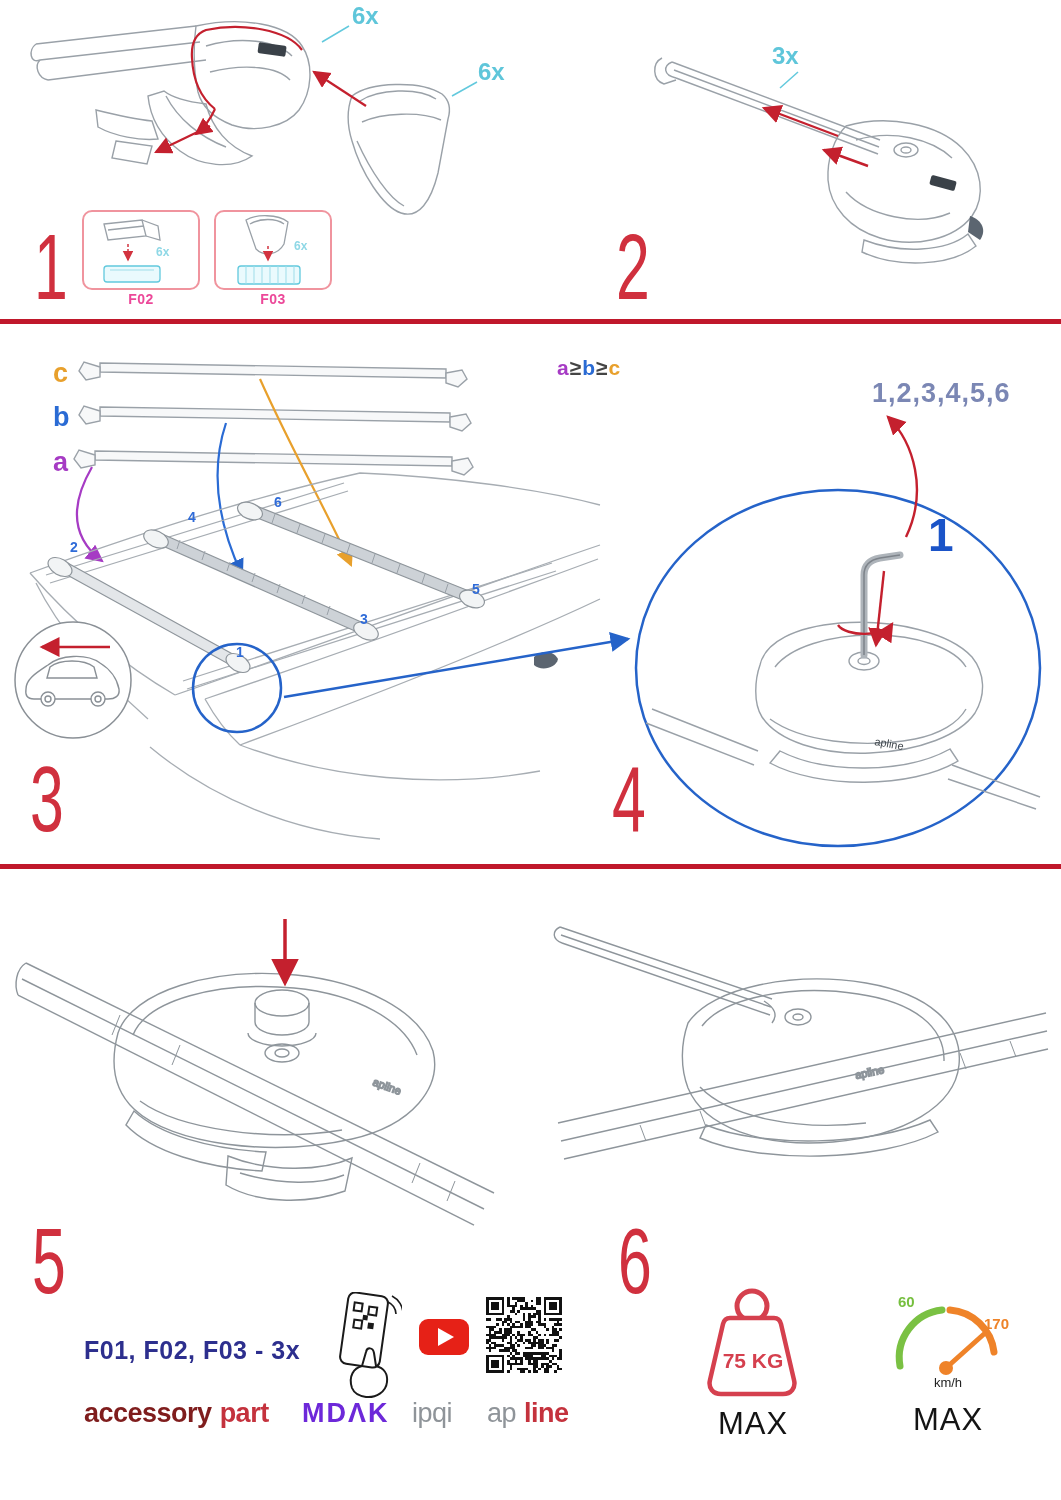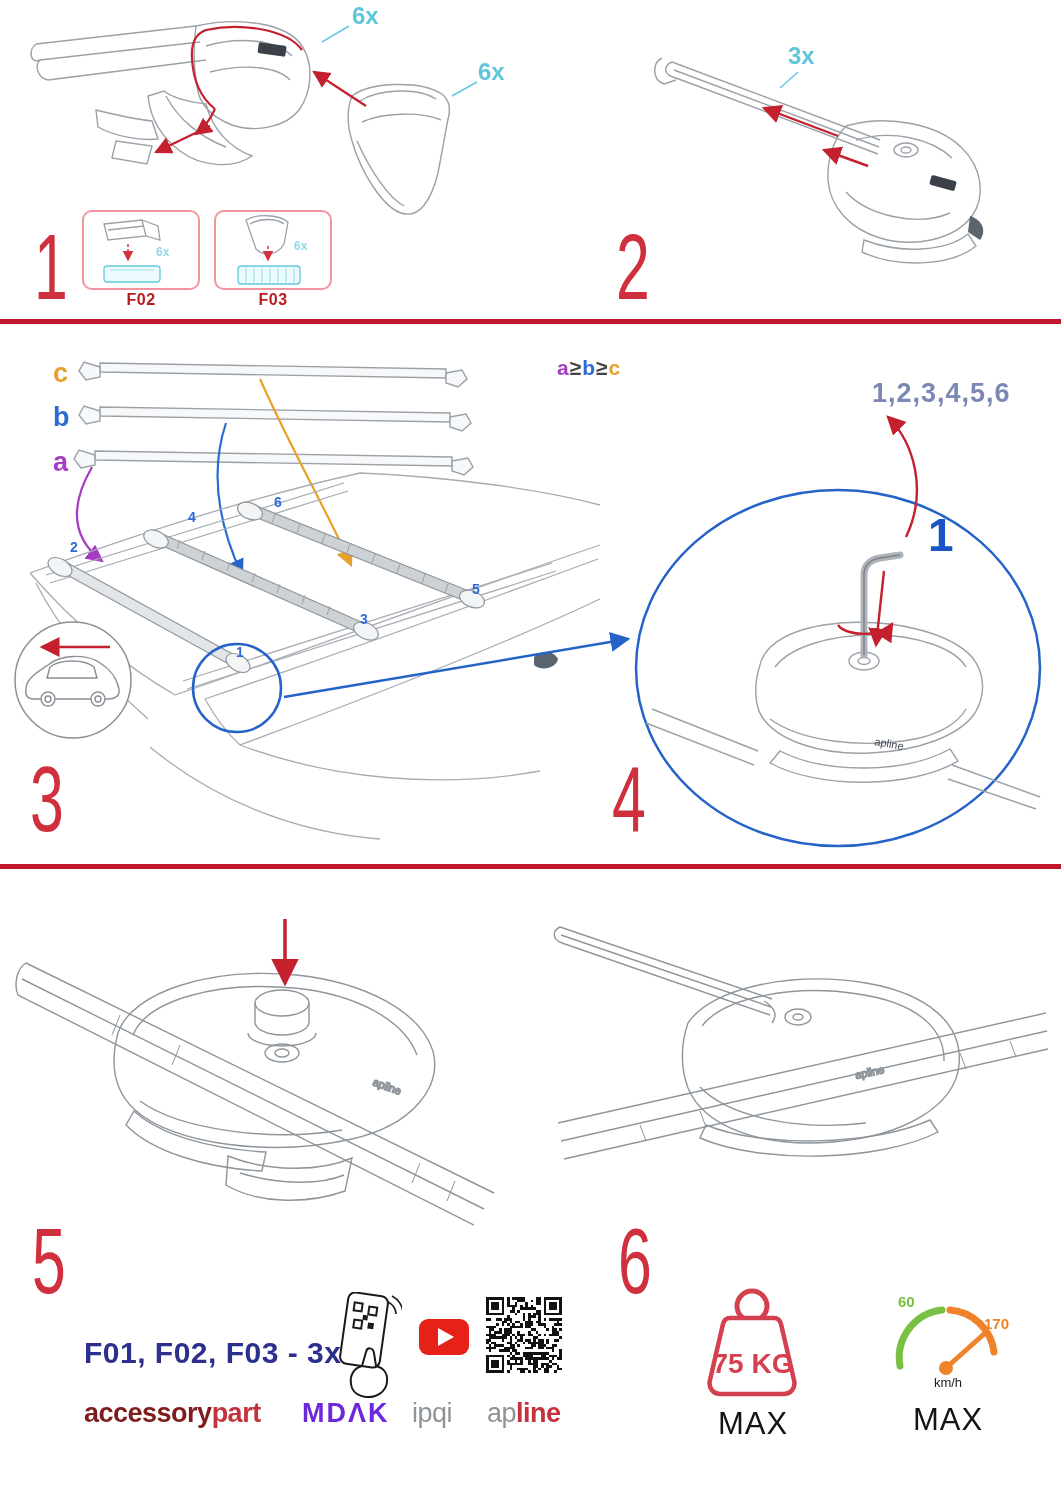--- a/index.html
+++ b/index.html
@@ -17,35 +17,35 @@
   .ov { position:absolute; white-space:nowrap; line-height:1; }
 
   .divider { position:absolute; left:0; width:1061px; height:5px; background:#c0182b; }
 
   .num {
     font-size:92px; font-weight:400; color:#d0303e;
     transform:scaleX(.66); transform-origin:left top; line-height:.9;
   }
   .qty { color:#5fc6da; font-size:24px; font-weight:700; }
   .qty-sm { color:#8fd8e6; font-size:12px; font-weight:700; }
-  .fcode { color:#b91c1c; font-size:16px; font-weight:700; letter-spacing:.5px; text-align:center; }
+  .fcode { color:#ec4899; font-size:14px; font-weight:700; letter-spacing:.5px; text-align:center; }
   .fbox { position:absolute; width:118px; height:80px; border:2px solid #f0949e; border-radius:10px; background:#fff; }
 
   .barletter { font-size:27px; font-weight:700; }
   .rule { font-size:21px; font-weight:700; letter-spacing:1px; }
   .posnum { font-size:14px; font-weight:700; color:#2f6bd8; }
   .seq { font-size:27px; font-weight:700; color:#7b87b4; letter-spacing:1px; }
   .big-first { font-size:46px; font-weight:700; color:#1b54c8; }
 
-  .kitline { font-size:30px; font-weight:700; color:#2d2f8e; letter-spacing:.5px; }
+  .kitline { font-size:25px; font-weight:700; color:#2d2f8e; letter-spacing:.5px; }
   .brand  { font-size:27px; font-weight:700; letter-spacing:-0.5px; }
   .brand-gray { color:#8f9499; font-weight:400; }
-  .brand-red { color:#c4323d; }
+  .brand-red { color:#c4323d;margin-left:8px; }
   .brand-dark { color:#6d28d9; }
-  .loadval { font-size:28px; font-weight:700; color:#d5404e; text-align:center; }
+  .loadval { font-size:21px; font-weight:700; color:#d5404e; text-align:center; }
   .maxtxt { font-size:31px; font-weight:400; color:#141414; text-align:center; letter-spacing:1px; }
   .sp-min { font-size:15px; font-weight:700; color:#76bf3f; }
   .sp-peak { font-size:15px; font-weight:700; color:#ee8329; }
   .sp-unit { font-size:13px; color:#222; text-align:center; }
 </style>
 </head>
 <body>
 
 <div class="page">
 
@@ -357,21 +357,21 @@
 
   <div class="ov num" style="left:34px;top:226px">1</div>
   <div class="ov num" style="left:616px;top:226px">2</div>
   <div class="ov num" style="left:30px;top:758px">3</div>
   <div class="ov num" style="left:612px;top:758px">4</div>
   <div class="ov num" style="left:32px;top:1220px">5</div>
   <div class="ov num" style="left:618px;top:1220px">6</div>
 
   <div class="ov qty" style="left:352px;top:4px">6x</div>
   <div class="ov qty" style="left:478px;top:60px">6x</div>
-  <div class="ov qty" style="left:788px;top:44px">3x</div>
+  <div class="ov qty" style="left:772px;top:44px">3x</div>
   <div class="ov qty-sm" style="left:156px;top:246px">6x</div>
   <div class="ov qty-sm" style="left:294px;top:240px">6x</div>
   <div class="ov fcode" style="left:82px;width:118px;top:292px">F02</div>
   <div class="ov fcode" style="left:214px;width:118px;top:292px">F03</div>
 
   <div class="ov barletter" style="left:53px;top:360px;color:#e8a02c">c</div>
   <div class="ov barletter" style="left:53px;top:404px;color:#2a6bd4">b</div>
   <div class="ov barletter" style="left:53px;top:449px;color:#a63bc4">a</div>
 
   <div class="ov rule" style="left:557px;top:357px">

